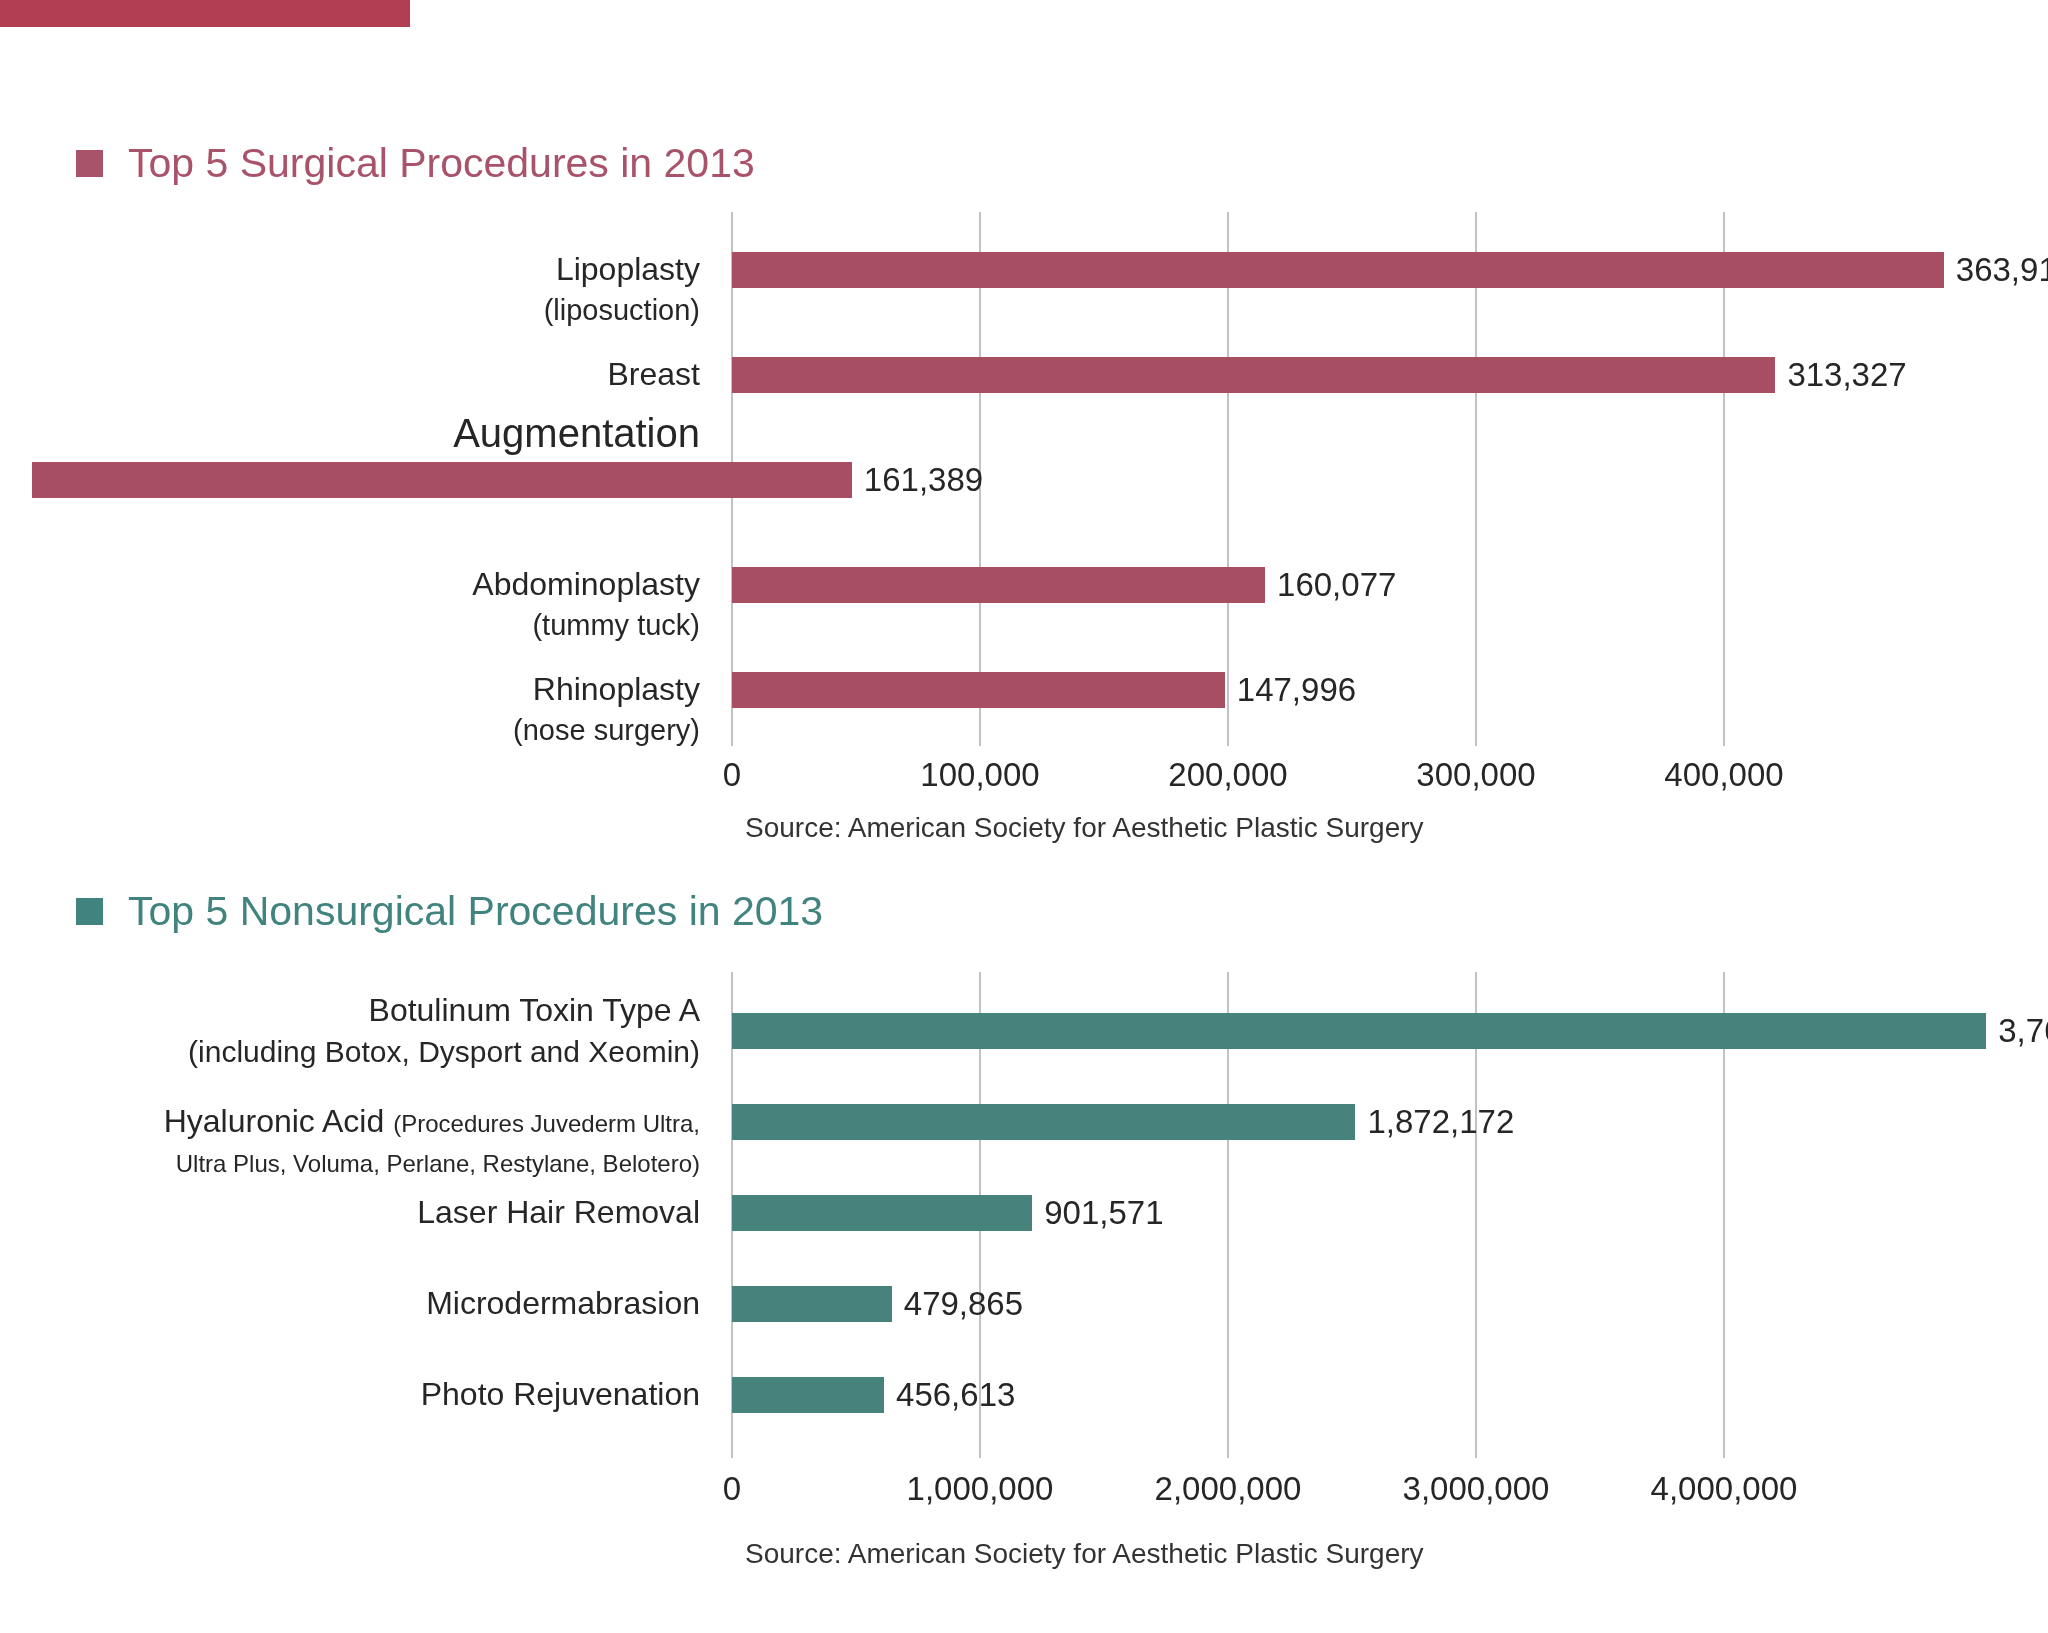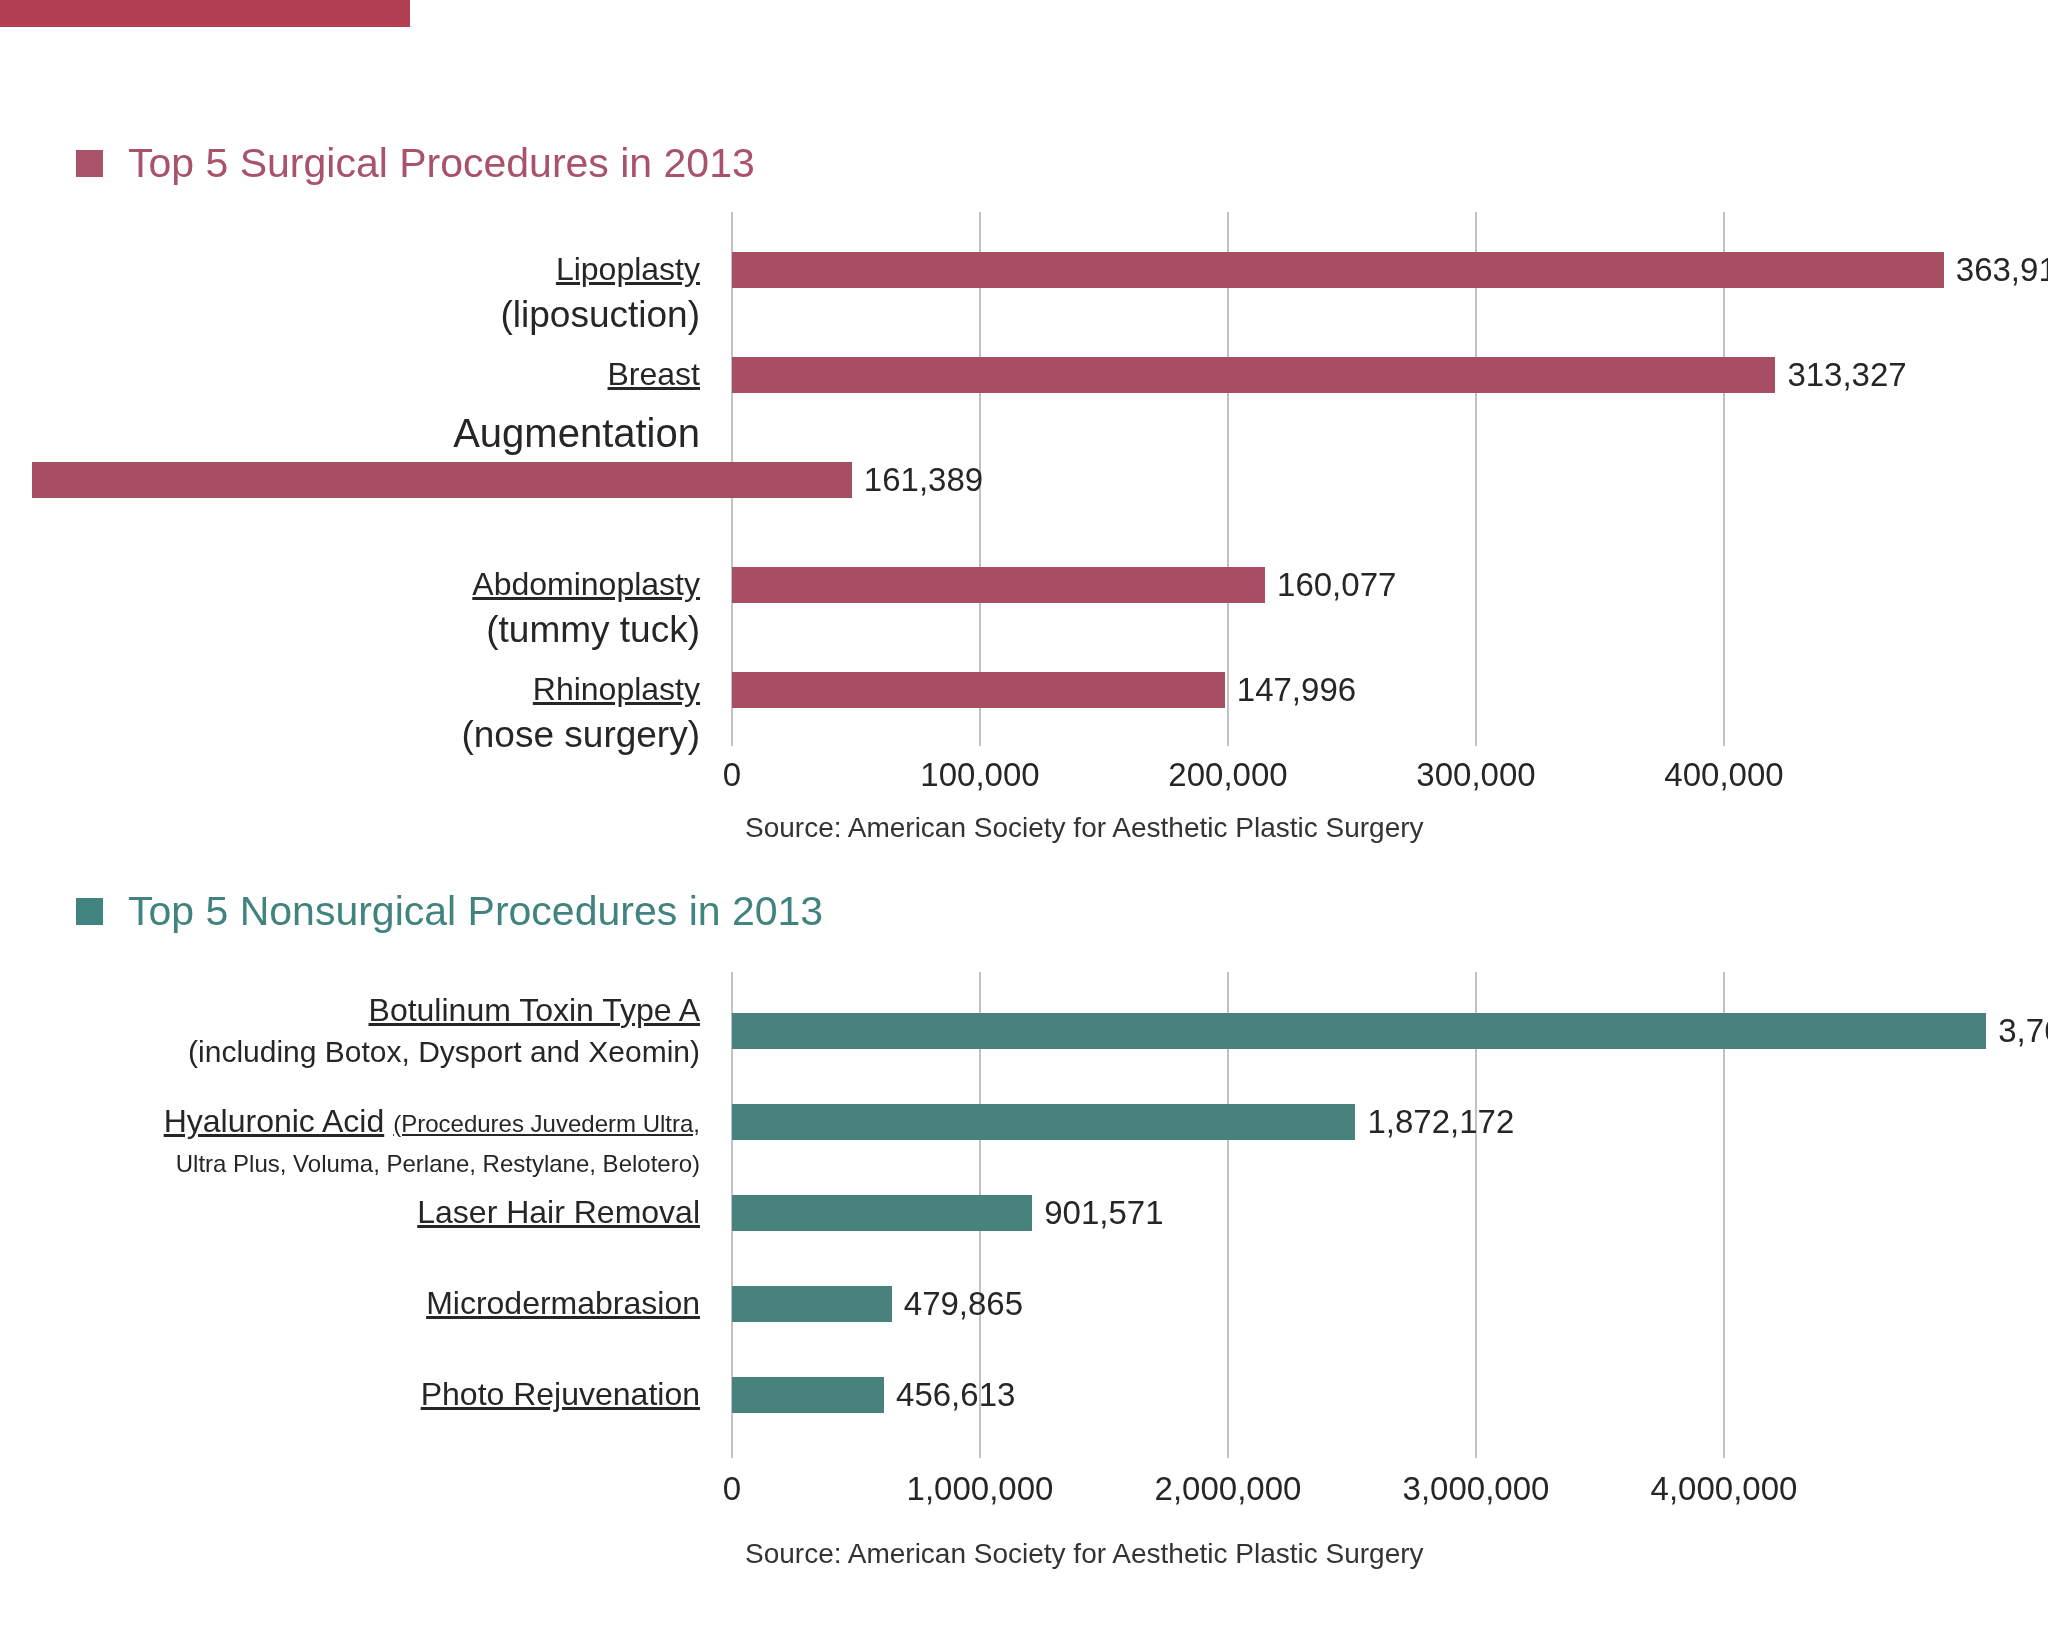--- a/index.html
+++ b/index.html
@@ -10,23 +10,23 @@
                font-size:41px;line-height:1;white-space:nowrap;}
   .ct1{top:143px}.ct2{top:891px}
   .bullet{width:27px;height:27px;flex:0 0 27px;}
   .grid{position:absolute;left:732px;width:992px;}
   .g1{top:212px;height:534px;}
   .g2{top:972px;height:486px;}
   .gl{position:absolute;top:0;bottom:0;width:2px;transform:translateX(-50%);}
   .row{position:absolute;left:0;right:0;height:36px;display:flex;}
   .lbl{width:700px;display:flex;flex-direction:column;justify-content:flex-start;}
   .l1{height:100%;display:flex;align-items:center;justify-content:flex-end;
-      font-size:32px;line-height:1.1;white-space:nowrap;text-decoration:underline;}
+      font-size:32px;line-height:1.1;white-space:nowrap;}
   .l1 .small{font-size:24px;margin-left:9px;padding-top:5px;white-space:nowrap;}
-  .l2{text-align:right;font-size:37px;line-height:1.15;margin-top:7px;white-space:nowrap;}
+  .l2{text-align:right;font-size:29px;line-height:1.15;margin-top:7px;white-space:nowrap;}
   .l2.main2{font-size:40px;margin-top:18px;}
   .l2.sub30{font-size:30px;}
   .l2.sub-sm{font-size:24px;margin-top:11px;}
   .row.center .lbl{justify-content:center;}
   .row.center .l1{height:auto;}
   .plot{flex:1;margin-left:32px;display:flex;align-items:center;height:100%;}
   .bar{height:100%;flex:0 0 auto;}
   .val{font-size:33px;margin-left:12px;white-space:nowrap;}
   .ticks{position:absolute;left:732px;width:992px;height:40px;}
   .tk1{top:756px}.tk2{top:1470px}

